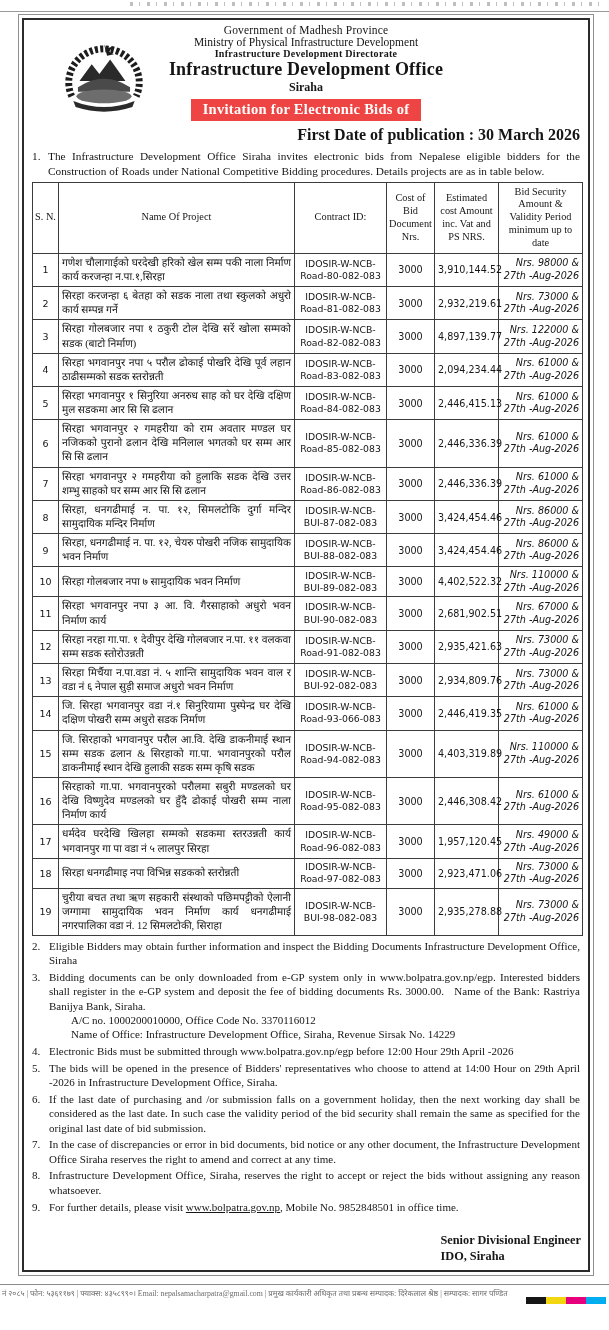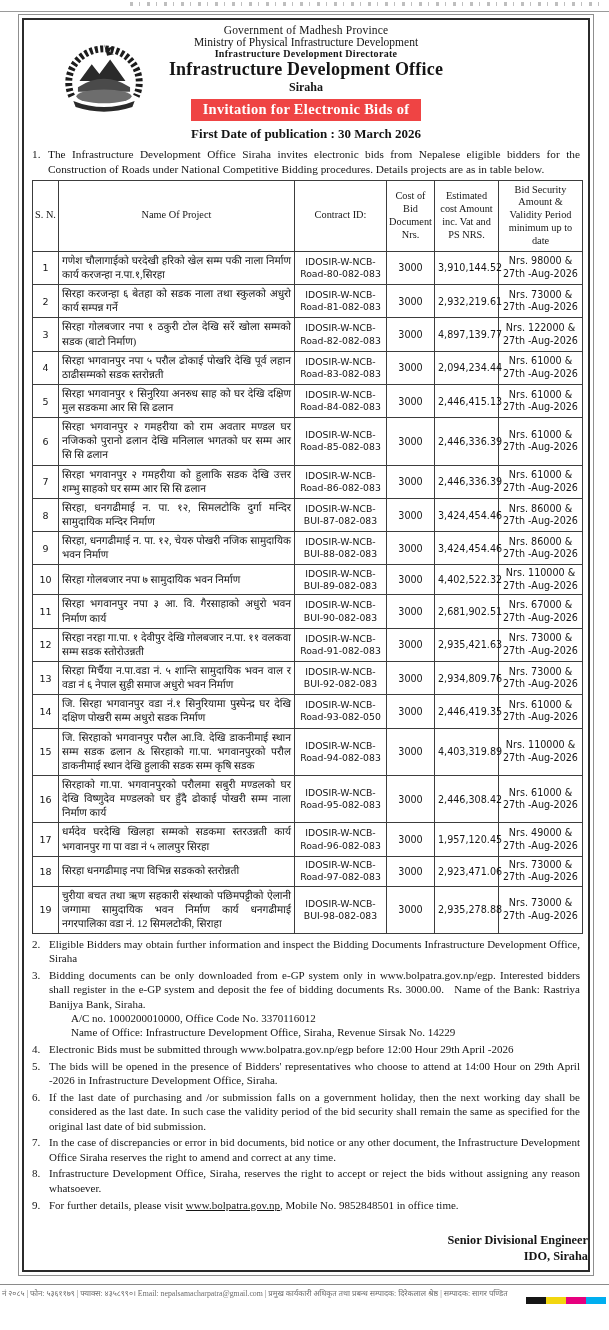--- a/index.html
+++ b/index.html
@@ -21,38 +21,38 @@
   .hdr{text-align:center;position:relative;}
   .emblem{position:absolute;left:26px;top:16px;width:92px;height:82px;}
   .h-line1{font-size:11.5px;letter-spacing:.2px;}
   .h-line2{font-size:11.5px;}
   .h-line3{font-size:10px;font-weight:bold;letter-spacing:.3px;}
   .h-line4{font-size:18px;font-weight:bold;letter-spacing:.2px;line-height:1.15;}
   .h-line5{font-size:12px;font-weight:bold;}
   .banner-wrap{margin-top:4px;}
   .banner{display:inline-block;background:#ef4444;color:#ffffff;font-weight:bold;
           font-size:14.5px;padding:2px 12px 3px;letter-spacing:.3px;}
-  .pubdate{font-size:13px;font-weight:bold;margin-top:5px;}
+  .pubdate{font-size:16px;font-weight:bold;margin-top:5px;text-align:right;}
   .intro{display:flex;margin-top:5px;font-size:11.3px;line-height:1.32;}
   .intro .num{flex:none;width:16px;}
   .intro .txt{flex:1;text-align:justify;}
   table.bids{width:100%;border-collapse:collapse;margin-top:3px;table-layout:fixed;}
   table.bids th,table.bids td{border:1px solid #3c3c3c;vertical-align:middle;padding:2px 3px;}
   table.bids th{font-size:10.3px;font-weight:normal;text-align:center;line-height:1.25;padding:3px 2px;}
   td.c-sn{font-family:"DejaVu Sans",sans-serif;font-size:9.5px;text-align:center;}
   td.c-name{font-size:10.4px;line-height:1.36;text-align:justify;padding:2px 5px;}
   td.c-id{font-family:"DejaVu Sans",sans-serif;font-size:9.3px;text-align:center;line-height:1.3;word-wrap:break-word;}
   td.c-cost,td.c-est{font-family:"DejaVu Sans",sans-serif;font-size:9.6px;text-align:center;}
-  td.c-sec{font-family:"DejaVu Sans",sans-serif;font-size:9.6px;text-align:center;line-height:1.3;}
+  td.c-sec{font-family:"DejaVu Sans",sans-serif;font-size:9.6px;text-align:right;line-height:1.3;font-style:italic;}
   .notes{margin-top:3px;}
   .note{display:flex;font-size:11px;line-height:1.3;margin-top:2.5px;}
   .note .n-num{flex:none;width:17px;}
   .note .n-body{flex:1;text-align:justify;white-space:pre-wrap;}
   .note-link{text-decoration:underline;}
-  .sig{position:absolute;right:0;bottom:6px;text-align:right;font-weight:bold;font-size:12.3px;line-height:1.25;}
+  .sig{position:absolute;right:7px;bottom:6px;text-align:left;font-weight:bold;font-size:12.3px;line-height:1.25;}
   
   .news-foot{position:absolute;left:0;top:1284px;width:609px;border-top:1px solid #8a8a8a;}
   .news-foot .ftxt{font-size:7.8px;color:#6b6b6b;padding:3px 15px 0 2px;white-space:nowrap;overflow:hidden;}
   .cmyk{position:absolute;left:526px;top:1297px;height:7px;display:flex;}
   .cmyk span{width:20px;height:7px;display:block;}
 </style>
 </head>
 <body>
 
 <div class="top-strip">
@@ -221,21 +221,21 @@
             <td class="c-name">सिरहा मिर्चैया न.पा.वडा नं. ५ शान्ति सामुदायिक भवन वाल र वडा नं ६ नेपाल सुड़ी समाज अधुरो भवन निर्माण</td>
             <td class="c-id">IDOSIR-W-NCB-BUI-92-082-083</td>
             <td class="c-cost">3000</td>
             <td class="c-est">2,934,809.76</td>
             <td class="c-sec">Nrs. 73000 &amp; 27th -Aug-2026</td>
           </tr>
 
           <tr>
             <td class="c-sn">14</td>
             <td class="c-name">जि. सिरहा भगवानपुर वडा नं.१ सिनुरियामा पुस्पेन्द्र घर देखि दक्षिण पोखरी सम्म अधुरो सडक निर्माण</td>
-            <td class="c-id">IDOSIR-W-NCB-Road-93-082-050</td>
+            <td class="c-id">IDOSIR-W-NCB-Road-93-066-083</td>
             <td class="c-cost">3000</td>
             <td class="c-est">2,446,419.35</td>
             <td class="c-sec">Nrs. 61000 &amp; 27th -Aug-2026</td>
           </tr>
 
           <tr>
             <td class="c-sn">15</td>
             <td class="c-name">जि. सिरहाको भगवानपुर परौल आ.वि. देखि डाकनीमाई स्थान सम्म सडक ढलान &amp; सिरहाको गा.पा. भगवानपुरको परौल डाकनीमाई स्थान देखि हुलाकी सडक सम्म कृषि सडक</td>
             <td class="c-id">IDOSIR-W-NCB-Road-94-082-083</td>
             <td class="c-cost">3000</td>

